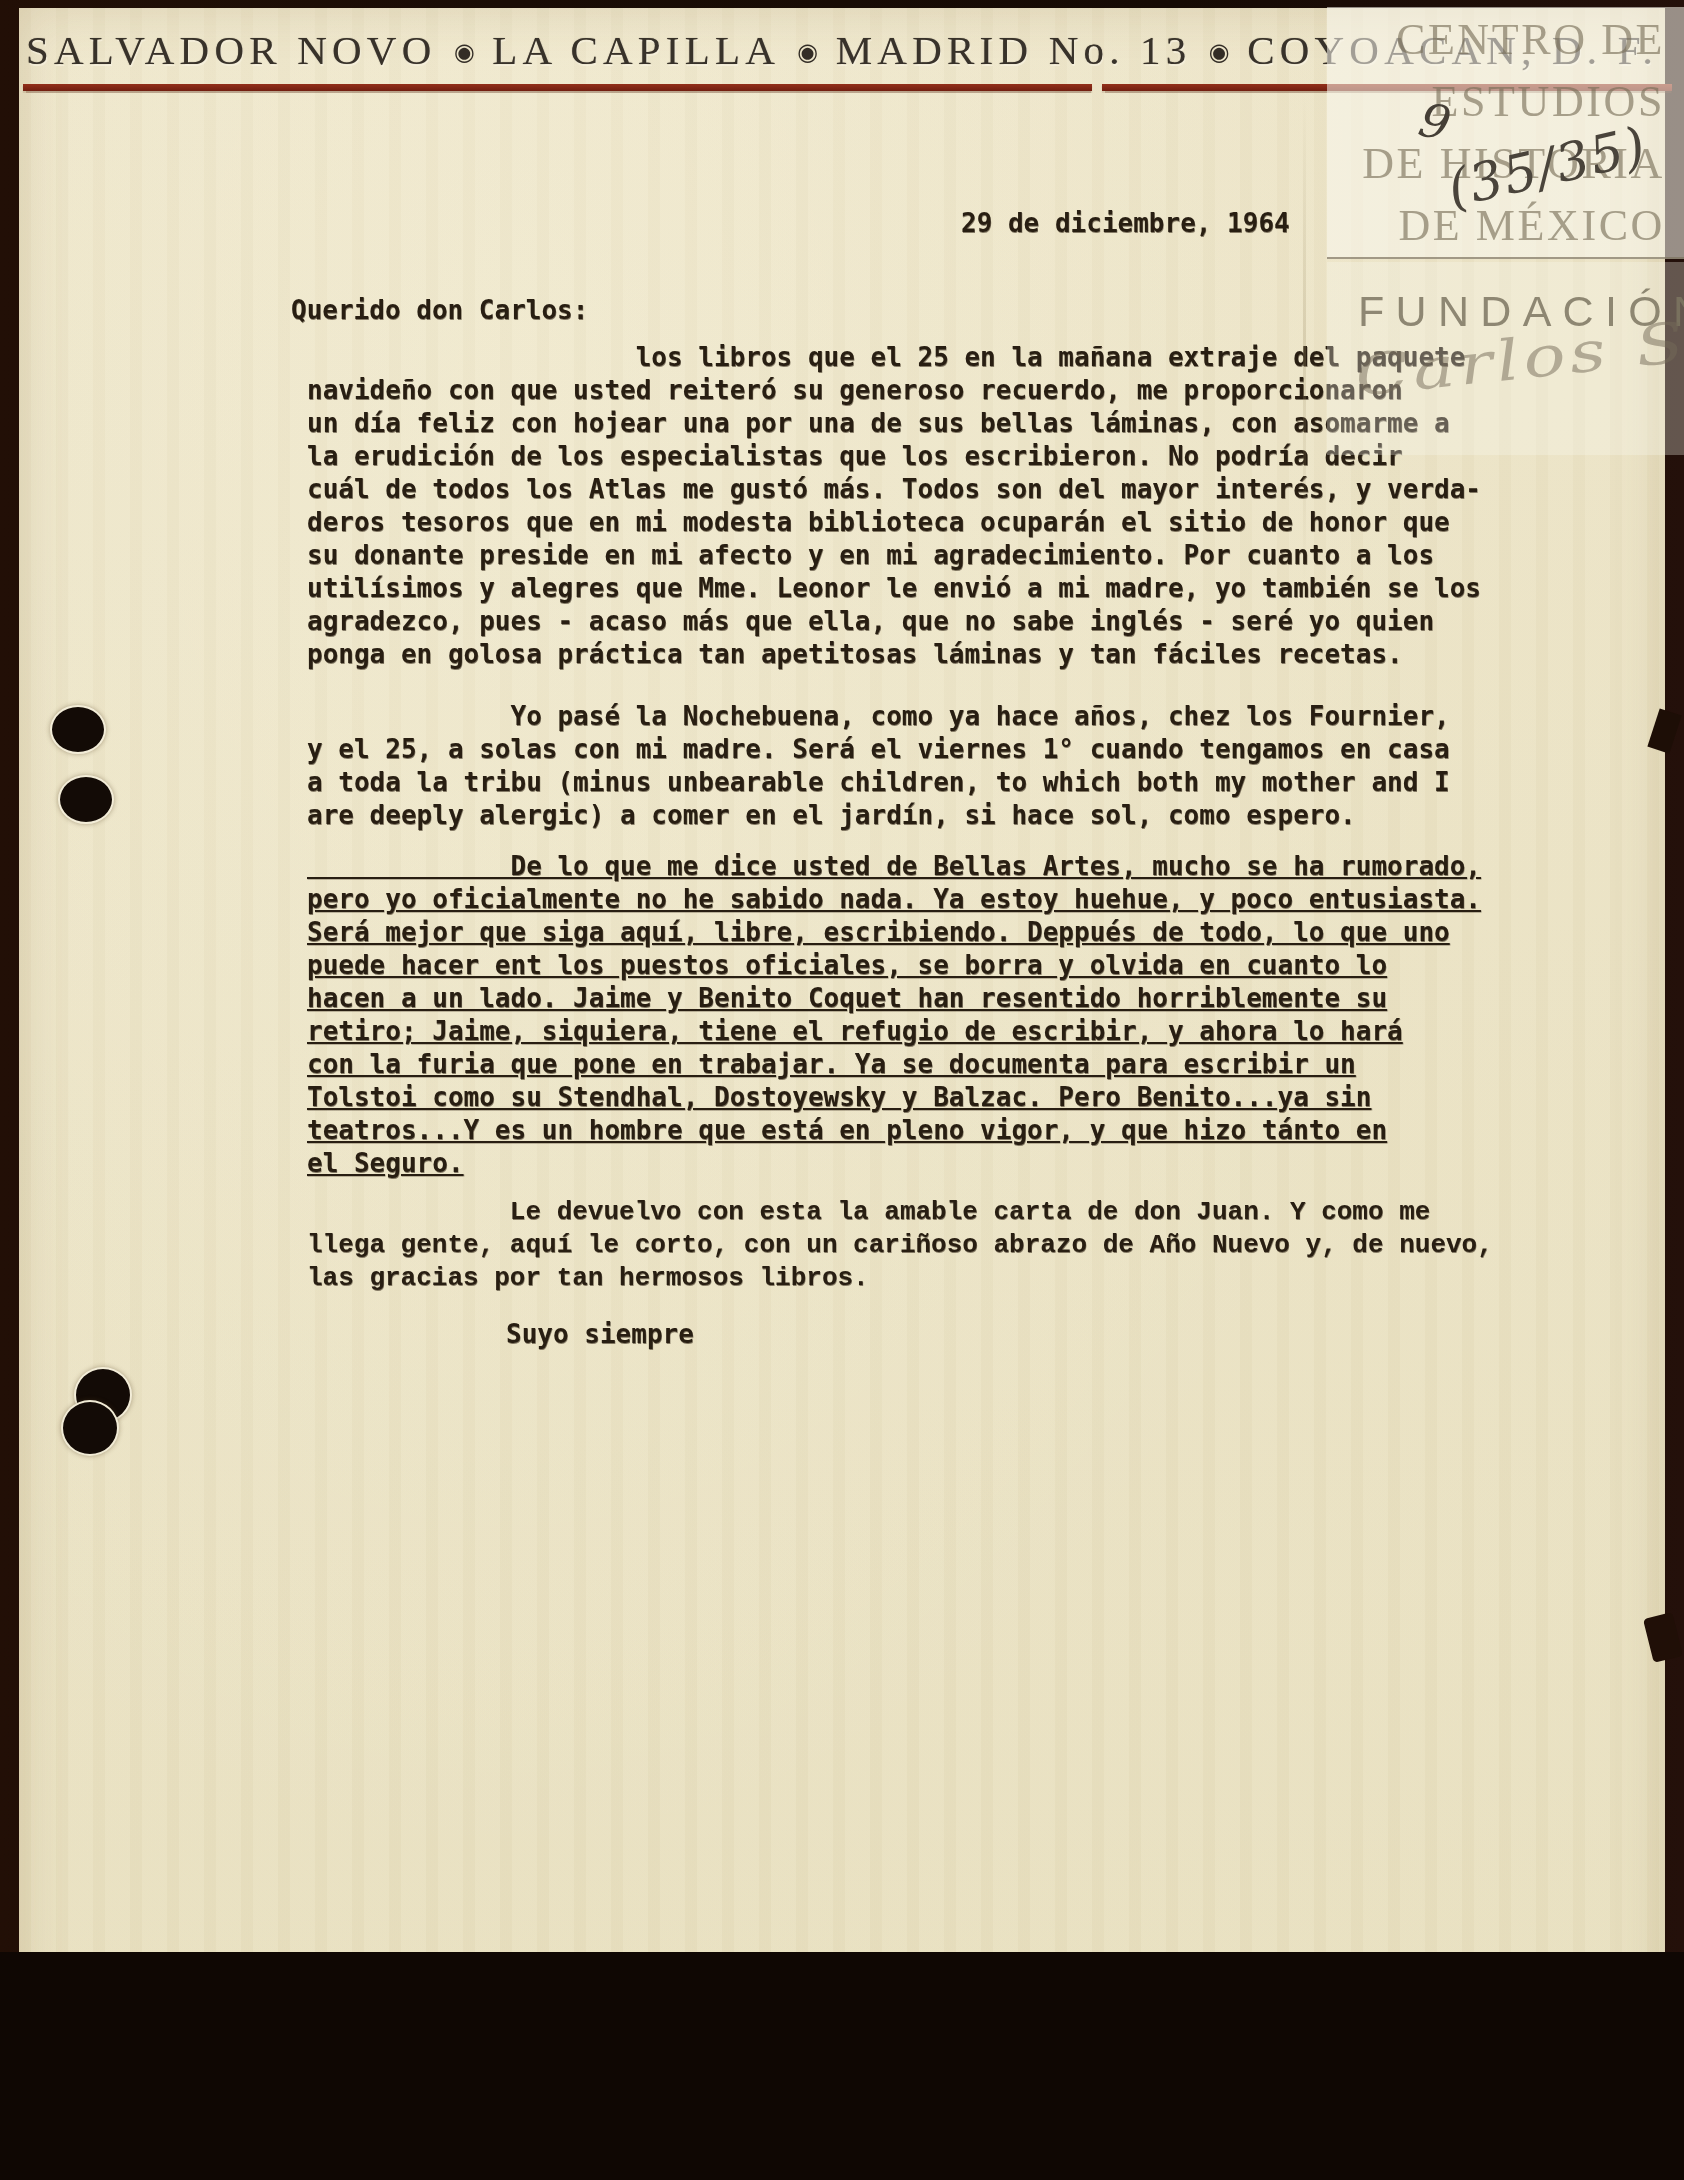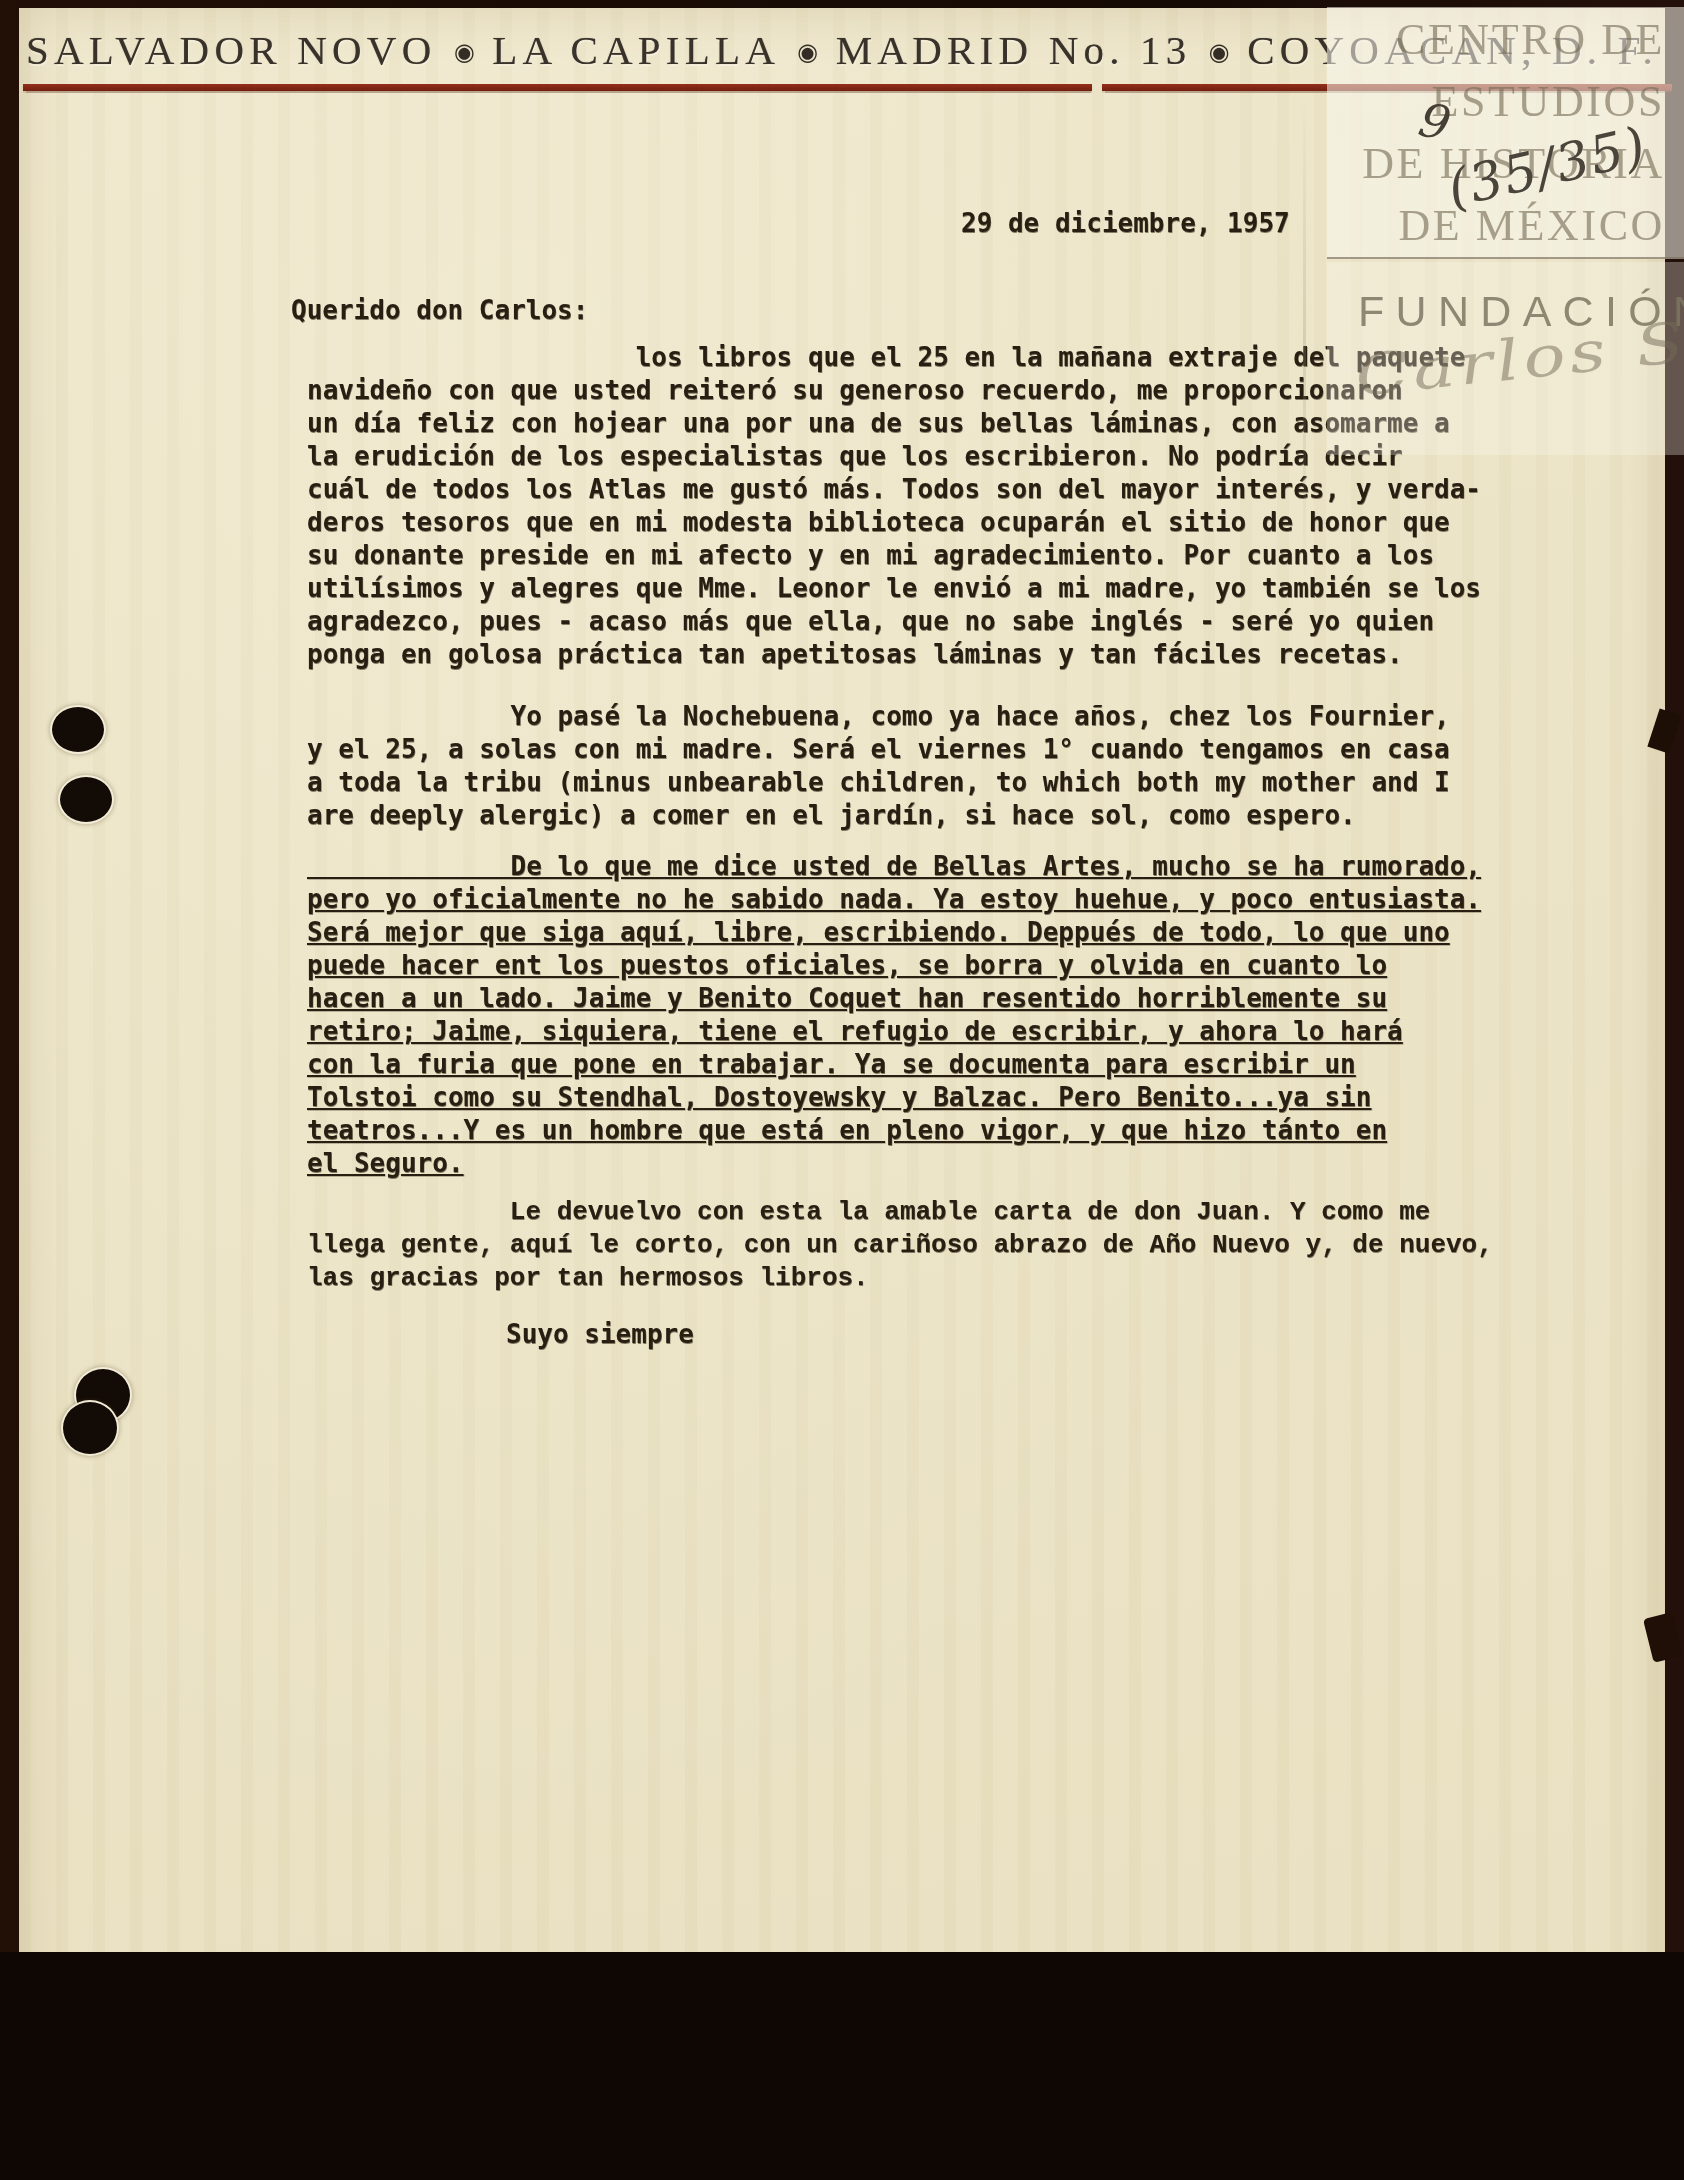--- a/index.html
+++ b/index.html
@@ -101,21 +101,21 @@
       <span class="lh-seg">LA CAPILLA</span>
       <span class="lh-sep">◉</span>
       <span class="lh-seg">MADRID No. 13</span>
       <span class="lh-sep">◉</span>
       <span class="lh-seg">COYOACAN, D. F.</span>
     </div>
 
     <div class="rule rule-left"></div>
     <div class="rule rule-right"></div>
 
-    <div class="date typed">29 de diciembre, 1957</div>
+    <div class="date typed">29 de diciembre, 1964</div>
 
     <div class="body typed">
       <div class="salutation">Querido don Carlos:</div>
       <div class="paras">
 
           <pre class="para">                     los libros que el 25 en la mañana extraje del paquete
 navideño con que usted reiteró su generoso recuerdo, me proporcionaron
 un día feliz con hojear una por una de sus bellas láminas, con asomarme a
 la erudición de los especialistas que los escribieron. No podría decir
 cuál de todos los Atlas me gustó más. Todos son del mayor interés, y verda-

